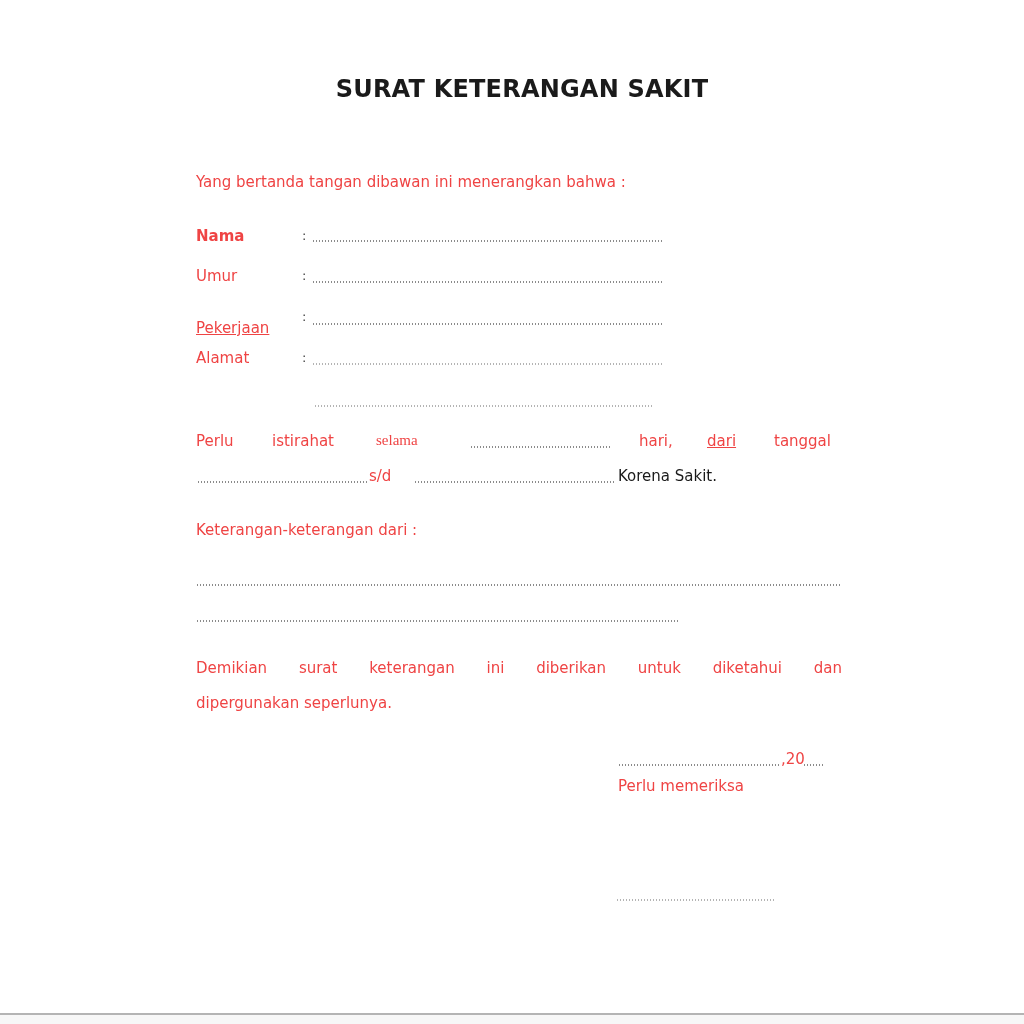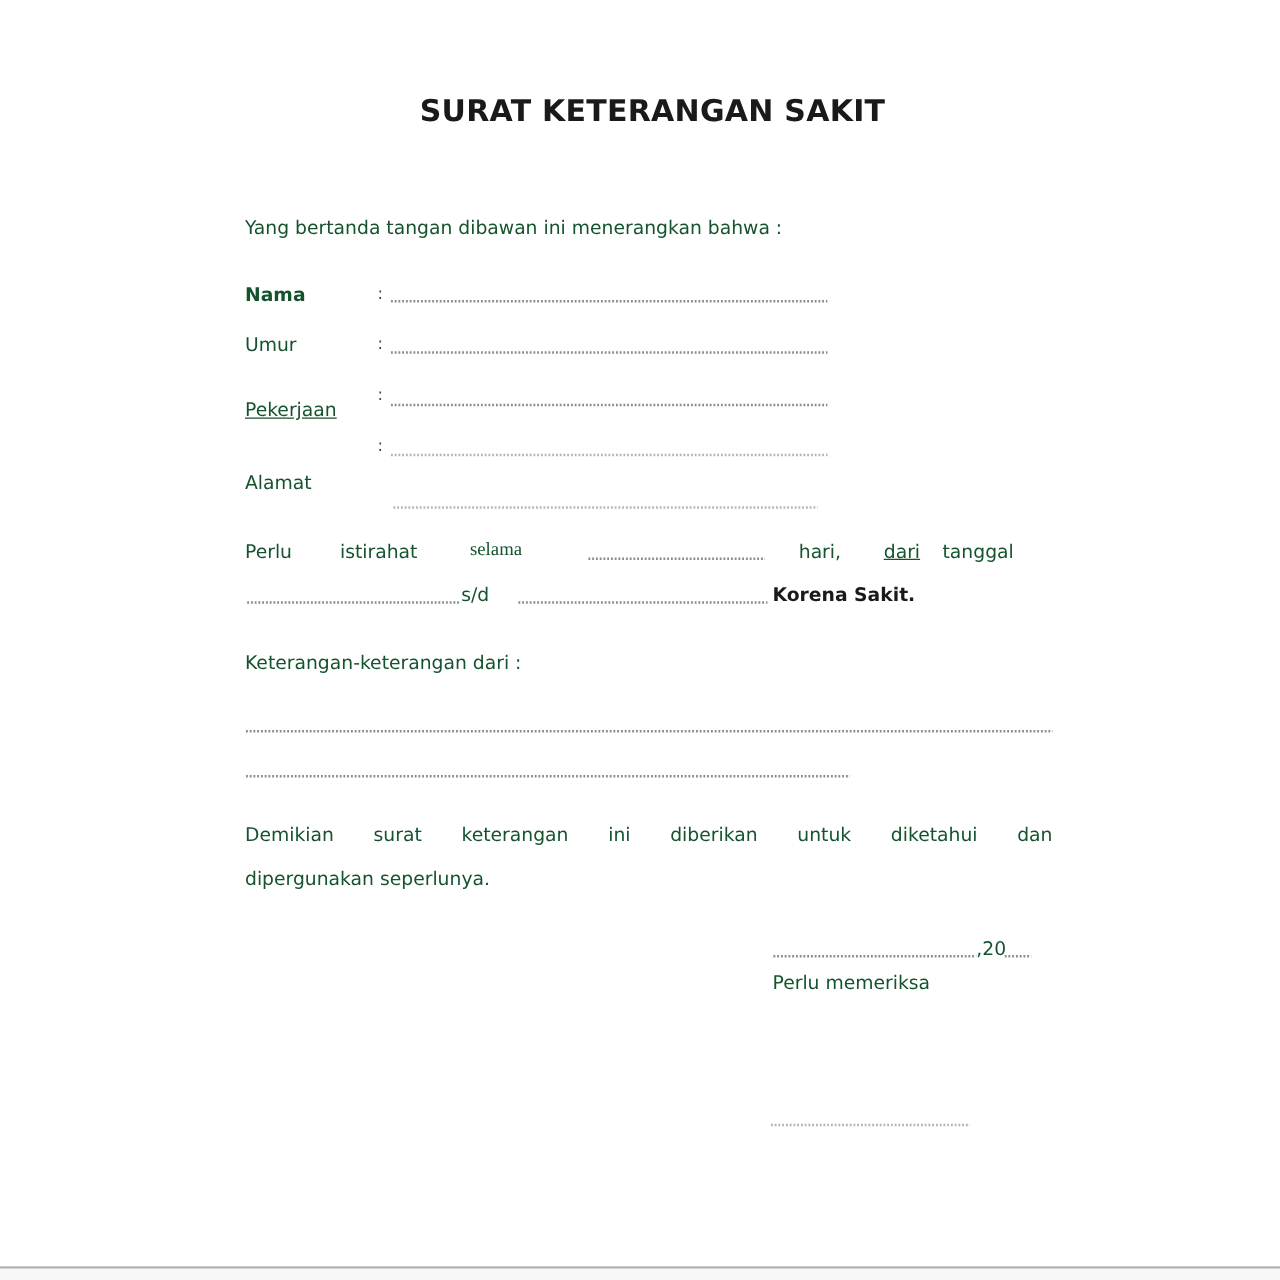--- a/index.html
+++ b/index.html
@@ -5,29 +5,29 @@
   html, body { margin: 0; padding: 0; }
   body {
     width: 1024px; height: 1024px; background: #ffffff; position: relative; overflow: hidden;
     font-family: "DejaVu Sans", sans-serif; color: #2a2a2a;
   }
   .abs { position: absolute; }
   .title {
     left: 0; width: 1044px; top: 75px; text-align: center;
     font-weight: bold; font-size: 24px; color: #1a1a1a; letter-spacing: 0.2px;
   }
-  .txt { font-size: 15px; color: #14532d; white-space: nowrap; }
+  .txt { font-size: 15px; color: #ef4444; white-space: nowrap; }
   .dots {
     position: absolute; height: 2px;
     background-image: radial-gradient(circle, #777 0.8px, transparent 1px);
     background-size: 3px 2px; background-repeat: repeat-x; opacity: 0.85;
   }
   .dots.light { opacity: 0.55; }
   .colon { font-size: 13px; color: #444; }
-  .bold { font-weight: bold; color: #1a1a1a; }
+  .bold { font-weight: normal; color: #1a1a1a; }
   .bottom-line { left: 0; width: 1024px; top: 1013px; height: 2px; background: #b4b4b4; }
   .bottom-shade { left: 0; width: 1024px; top: 1015px; height: 9px; background: #f7f7f7; }
 </style>
 </head>
 <body>
 
 <div>
 
   <div class="abs title">SURAT KETERANGAN SAKIT</div>
 
@@ -42,34 +42,34 @@
     <div class="abs txt" style="left:196px; top:267px;">Umur</div>
     <div class="abs colon" style="left:302px; top:268px;">:</div>
     <div class="dots" style="left:312px; top:281px; width:350px;"></div>
   </div>
   <div>
     <div class="abs txt" style="left:196px; top:319px;text-decoration:underline;">Pekerjaan</div>
     <div class="abs colon" style="left:302px; top:309px;">:</div>
     <div class="dots" style="left:312px; top:323px; width:350px;"></div>
   </div>
   <div>
-    <div class="abs txt" style="left:196px; top:349px;margin-top:28px;">Alamat</div>
+    <div class="abs txt" style="left:196px; top:349px;">Alamat</div>
     <div class="abs colon" style="left:302px; top:350px;">:</div>
     <div class="dots light" style="left:312px; top:363px; width:350px;"></div>
     <div class="dots light" style="left:314px; top:405px; width:340px;"></div>
   </div>
 
   <div>
     <div class="abs txt" style="left:196px; top:432px;">Perlu</div>
     <div class="abs txt" style="left:272px; top:432px;">istirahat</div>
     <div class="abs txt" style="left:376px; top:432px;font-family:Liberation Serif, serif;">selama</div>
     <div class="dots" style="left:470px; top:446px; width:142px;"></div>
     <div class="abs txt" style="left:639px; top:432px;">hari,</div>
     <div class="abs txt" style="left:707px; top:432px;text-decoration:underline;">dari</div>
-    <div class="abs txt" style="left:754px; top:432px;">tanggal</div>
+    <div class="abs txt" style="left:774px; top:432px;">tanggal</div>
 
     <div class="dots" style="left:197px; top:481px; width:172px;"></div>
     <div class="abs txt" style="left:369px; top:467px;text-align:right;">s/d</div>
     <div class="dots" style="left:414px; top:481px; width:200px;"></div>
     <div class="abs txt bold" style="left:618px; top:467px;">Korena Sakit.</div>
   </div>
 
   <div class="abs txt" style="left:196px; top:521px;">Keterangan-keterangan dari :</div>
   <div class="dots" style="left:196px; top:584px; width:646px;"></div>
   <div class="dots" style="left:196px; top:620px; width:484px;"></div>

